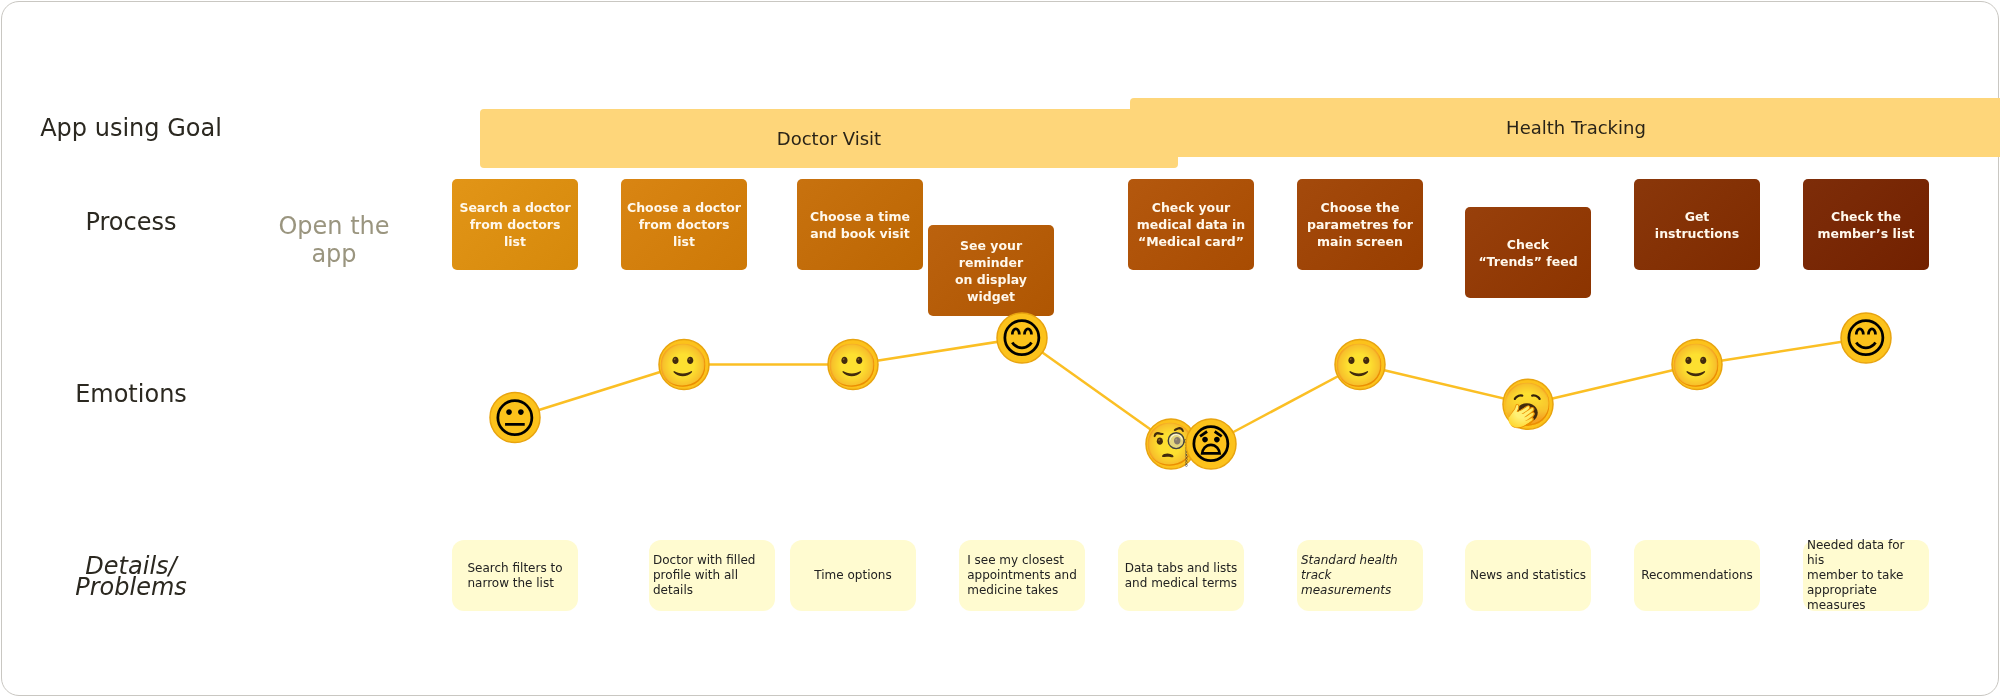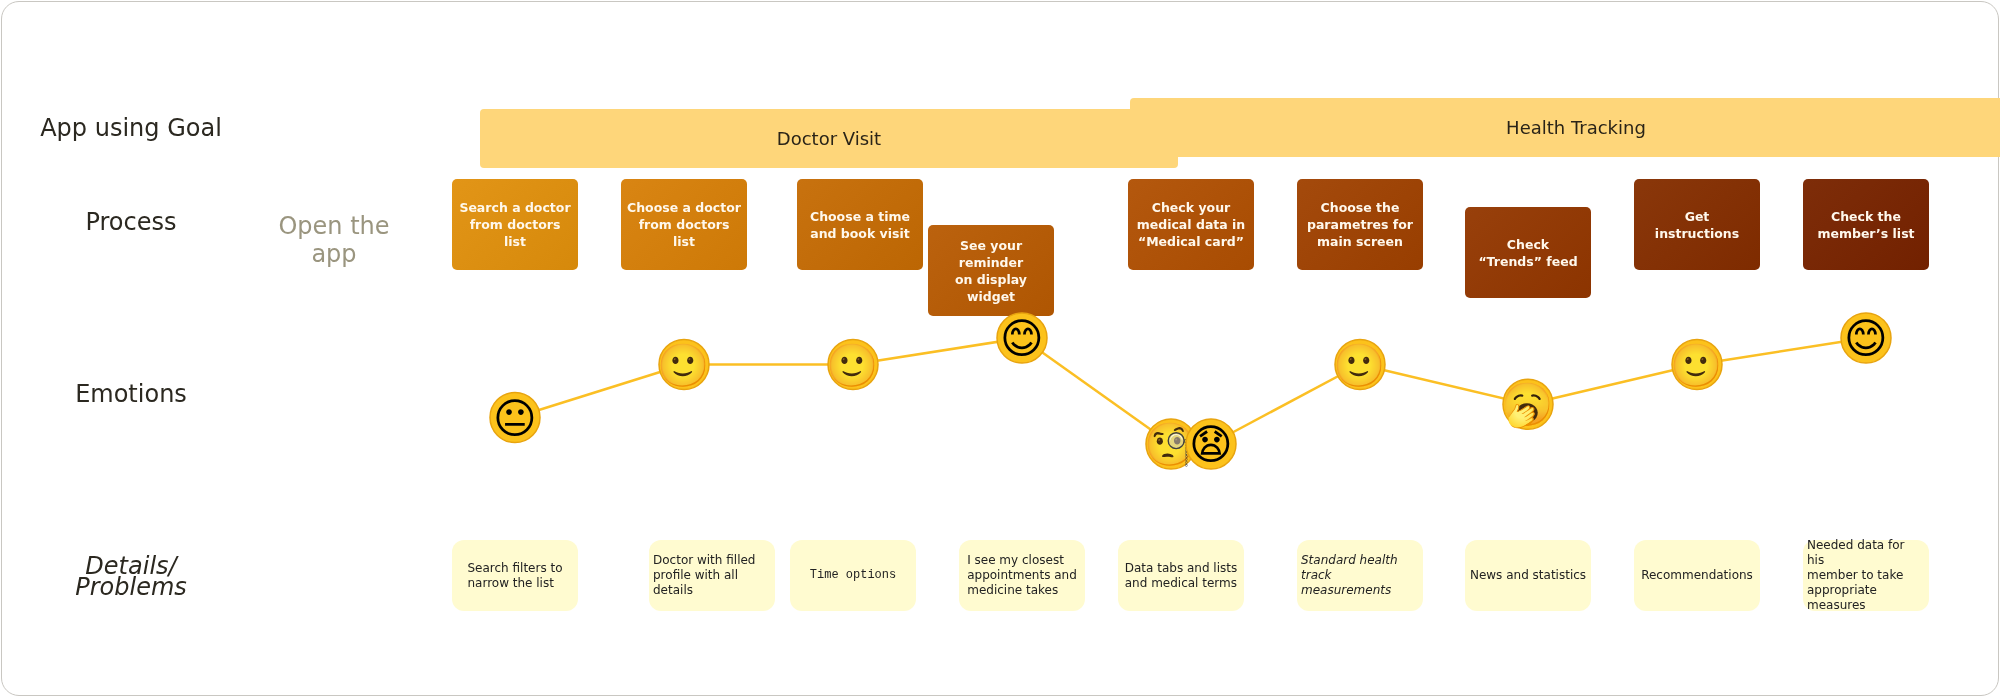--- a/index.html
+++ b/index.html
@@ -78,21 +78,21 @@
     <circle cx="1697" cy="364.5" r="25" fill="#fcc21b" stroke="#e8a40f" stroke-width="1.5"></circle>
     <text x="1697" y="379.5" text-anchor="middle" font-size="42">🙂</text>
     <circle cx="1866" cy="338" r="25" fill="#fcc21b" stroke="#e8a40f" stroke-width="1.5"></circle>
     <text x="1866" y="353" text-anchor="middle" font-size="42">😊</text>
   </svg>
 <div id="detail-row">
     <div class="detail" style="left: 452px;">Search filters to
 narrow the list</div>
     <div class="detail" style="left: 621px; margin-left: 28px;">Doctor with filled
 profile with all details</div>
-    <div class="detail" style="left: 790px; font-family: Liberation Mono, monospace;">Time options</div>
+    <div class="detail" style="left: 790px;">Time options</div>
     <div class="detail" style="left: 959px;">I see my closest
 appointments and
 medicine takes</div>
     <div class="detail" style="left: 1118px;">Data tabs and lists
 and medical terms</div>
     <div class="detail" style="left: 1297px; font-style: italic;">Standard health
 track measurements</div>
     <div class="detail" style="left: 1465px;">News and statistics</div>
     <div class="detail" style="left: 1634px;">Recommendations</div>
     <div class="detail" style="left: 1803px;">Needed data for his

